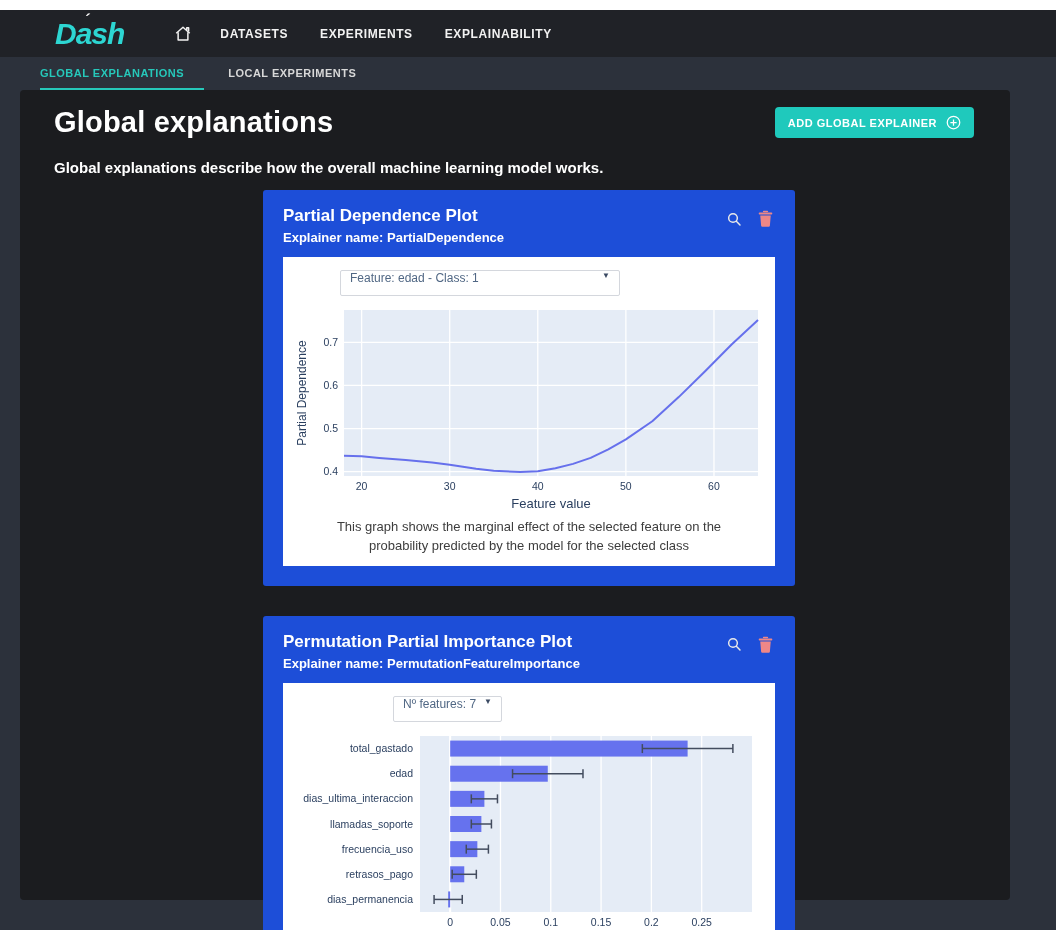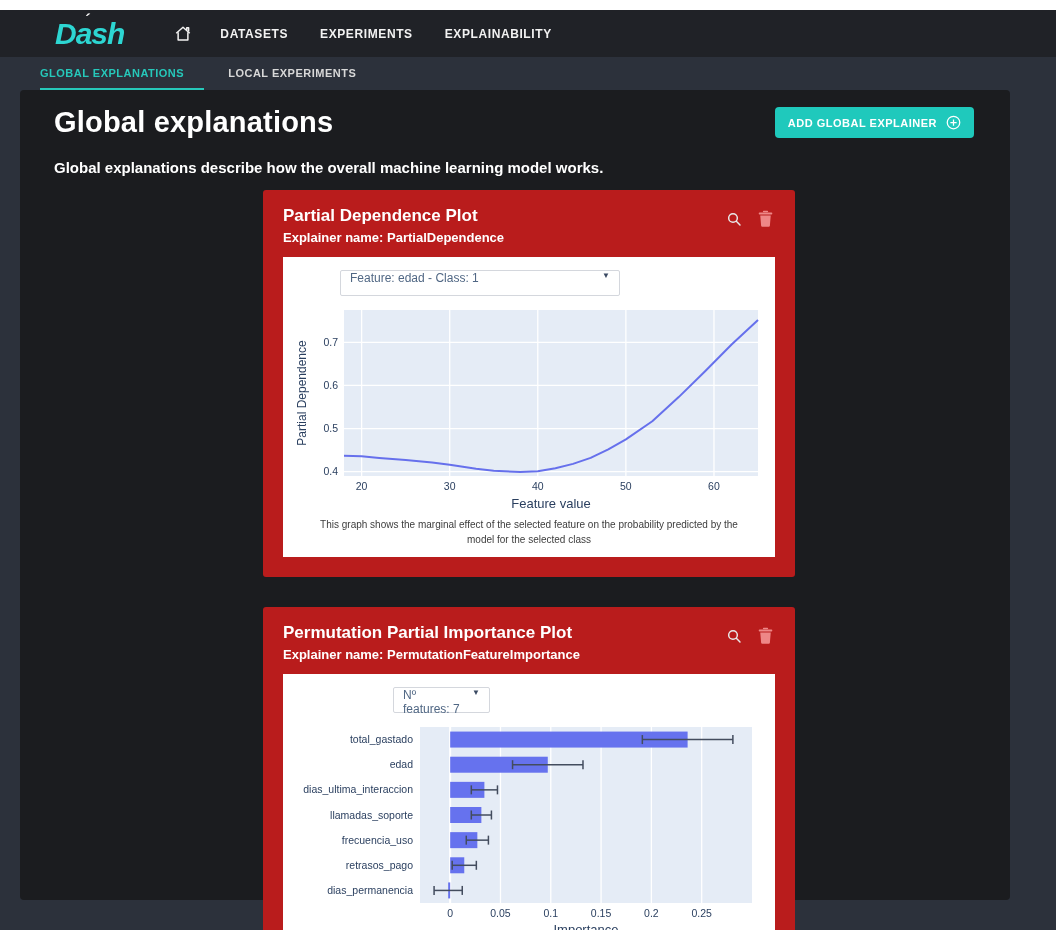--- a/index.html
+++ b/index.html
@@ -21,38 +21,38 @@
   .tab.active { color:#26c8ba; border-bottom:2px solid #26c8ba; padding-left:0; }
 
   
   .content { margin-left:20px; width:990px; height:810px; background:#1b1c1f; border-radius:4px; padding-top:10px; position:relative; }
   .title-row { display:flex; justify-content:space-between; align-items:center; margin:6px 36px 0 34px; }
   .page-title { color:#ffffff; font-size:29px; font-weight:800; letter-spacing:0.2px; }
   .add-btn { background:#1fc9bc; border:none; color:#ffffff; font-family:inherit; font-weight:700; font-size:11px; letter-spacing:0.5px; padding:8px 13px; border-radius:4px; display:flex; align-items:center; gap:9px; cursor:pointer; }
   .subtitle { color:#ffffff; font-weight:700; font-size:15px; margin:20px 0 0 34px; }
 
   
-  .card { width:532px; margin-left:243px; background:#b91c1c; border-radius:3px; padding:16px 20px 20px 20px; }
+  .card { width:532px; margin-left:243px; background:#1d4ed8; border-radius:3px; padding:16px 20px 20px 20px; }
   .card1 { margin-top:14px; }
   .card2 { margin-top:30px; }
   .card-head { display:flex; justify-content:space-between; align-items:flex-start; }
   .card-title { color:#ffffff; font-size:17px; font-weight:800; }
   .card-sub { color:#ffffff; font-size:13px; font-weight:700; margin-top:4px; }
   .card-icons { display:flex; align-items:center; gap:16px; padding-top:4px; padding-right:2px; }
   .icon-btn { background:none; border:none; padding:0; cursor:pointer; display:flex; }
 
   .panel { background:#ffffff; margin-top:12px; padding:13px 0 10px 0; }
   .dropdown { height:26px; border:1px solid #d4d7dd; border-radius:2px; background:#ffffff; display:flex; align-items:flex-start; justify-content:space-between; padding:0 9px; color:#506784; font-size:12px; cursor:pointer; }
   .dd1 { margin-left:57px; width:280px; }
-  .dd2 { margin-left:110px; width:97px; }
+  .dd2 { margin-left:110px; width:109px; }
   .dropdown .caret { font-size:8px; color:#3b4a63; margin-left:8px; }
 
   .chart-mount { margin-top:8px; margin-left:11px; }
   .chart-mount svg { display:block; }
-  .caption { width:440px; margin:2px auto 0 auto; text-align:center; color:#3d3d3d; font-size:10px; line-height:1.45; }
+  .caption { width:440px; margin:2px auto 0 auto; text-align:center; color:#3d3d3d; font-size:13px; line-height:1.45; }
 </style>
 </head>
 <body>
 
 <div class="top-white"></div>
 
 <header class="navbar">
   <div class="logo">
     <span>Dash</span>
     <span class="accent">´</span>

